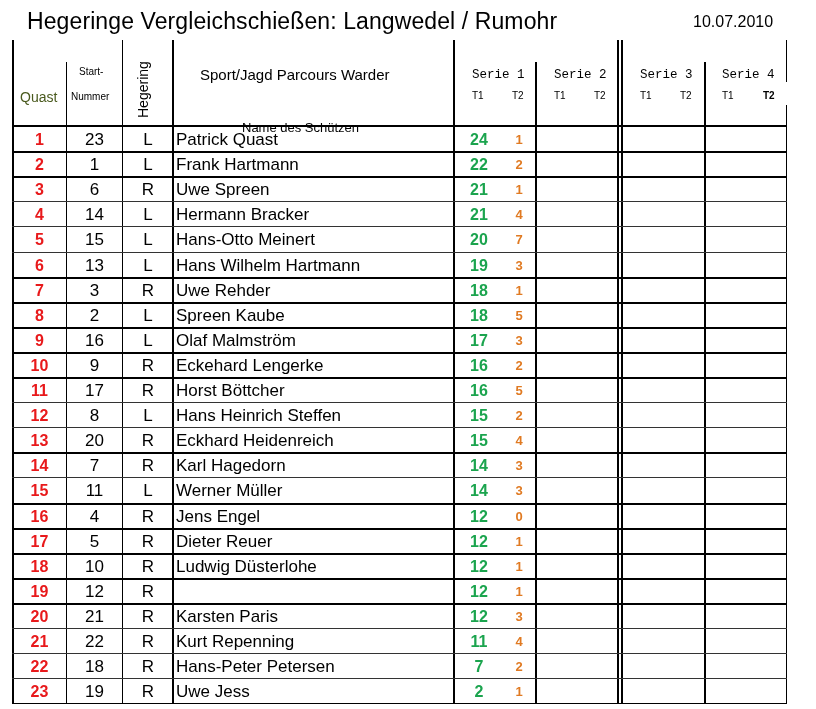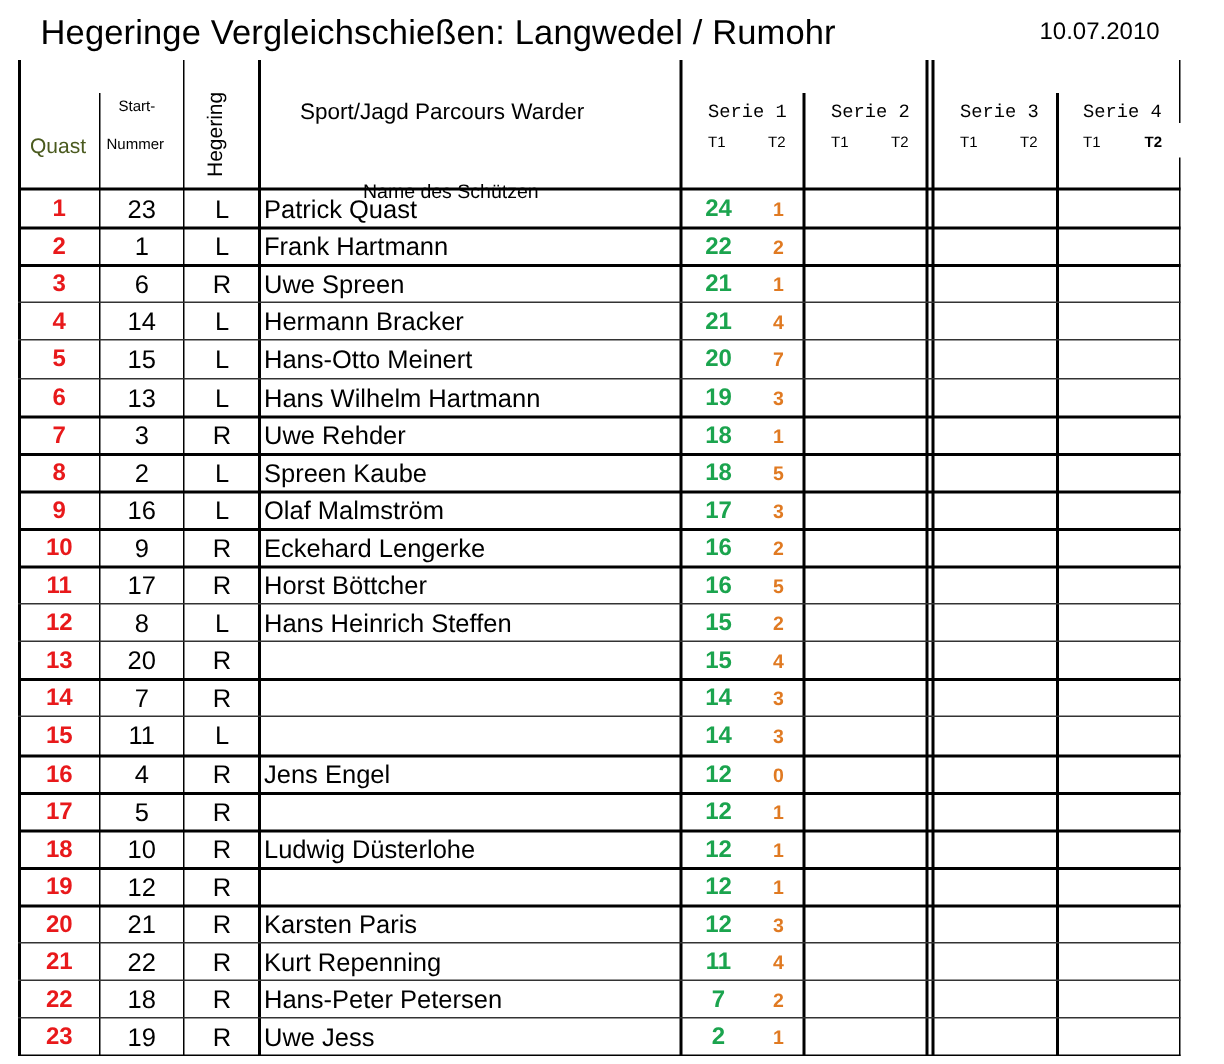--- a/index.html
+++ b/index.html
@@ -180,53 +180,57 @@
         <div class="cell c-heg">L</div>
         <div class="cell c-name">Hans Heinrich Steffen</div>
         <div class="cell c-t1">15</div>
         <div class="cell c-t2">2</div>
       </div>
       <div class="hline" style="left: 12px; width: 775px; top: 427px; height: 1px; background: rgb(51, 51, 51);"></div>
       <div class="row" style="top: 428px;">
         <div class="cell c-platz">13</div>
         <div class="cell c-start">20</div>
         <div class="cell c-heg">R</div>
+        <div class="cell c-name">Eckhard Heidenreich</div>
         <div class="cell c-t1">15</div>
         <div class="cell c-t2">4</div>
       </div>
       <div class="hline" style="left: 12px; width: 775px; top: 452px; height: 2px; background: rgb(0, 0, 0);"></div>
       <div class="row" style="top: 453px;">
         <div class="cell c-platz">14</div>
         <div class="cell c-start">7</div>
         <div class="cell c-heg">R</div>
+        <div class="cell c-name">Karl Hagedorn</div>
         <div class="cell c-t1">14</div>
         <div class="cell c-t2">3</div>
       </div>
       <div class="hline" style="left: 12px; width: 775px; top: 477px; height: 1px; background: rgb(51, 51, 51);"></div>
       <div class="row" style="top: 478px;">
         <div class="cell c-platz">15</div>
         <div class="cell c-start">11</div>
         <div class="cell c-heg">L</div>
+        <div class="cell c-name">Werner Müller</div>
         <div class="cell c-t1">14</div>
         <div class="cell c-t2">3</div>
       </div>
       <div class="hline" style="left: 12px; width: 775px; top: 503px; height: 2px; background: rgb(0, 0, 0);"></div>
       <div class="row" style="top: 504px;">
         <div class="cell c-platz">16</div>
         <div class="cell c-start">4</div>
         <div class="cell c-heg">R</div>
         <div class="cell c-name">Jens Engel</div>
         <div class="cell c-t1">12</div>
         <div class="cell c-t2">0</div>
       </div>
       <div class="hline" style="left: 12px; width: 775px; top: 528px; height: 2px; background: rgb(0, 0, 0);"></div>
       <div class="row" style="top: 529px;">
         <div class="cell c-platz">17</div>
         <div class="cell c-start">5</div>
         <div class="cell c-heg">R</div>
+        <div class="cell c-name">Dieter Reuer</div>
         <div class="cell c-t1">12</div>
         <div class="cell c-t2">1</div>
       </div>
       <div class="hline" style="left: 12px; width: 775px; top: 553px; height: 2px; background: rgb(0, 0, 0);"></div>
       <div class="row" style="top: 554px;">
         <div class="cell c-platz">18</div>
         <div class="cell c-start">10</div>
         <div class="cell c-heg">R</div>
         <div class="cell c-name">Ludwig Düsterlohe</div>
         <div class="cell c-t1">12</div>

